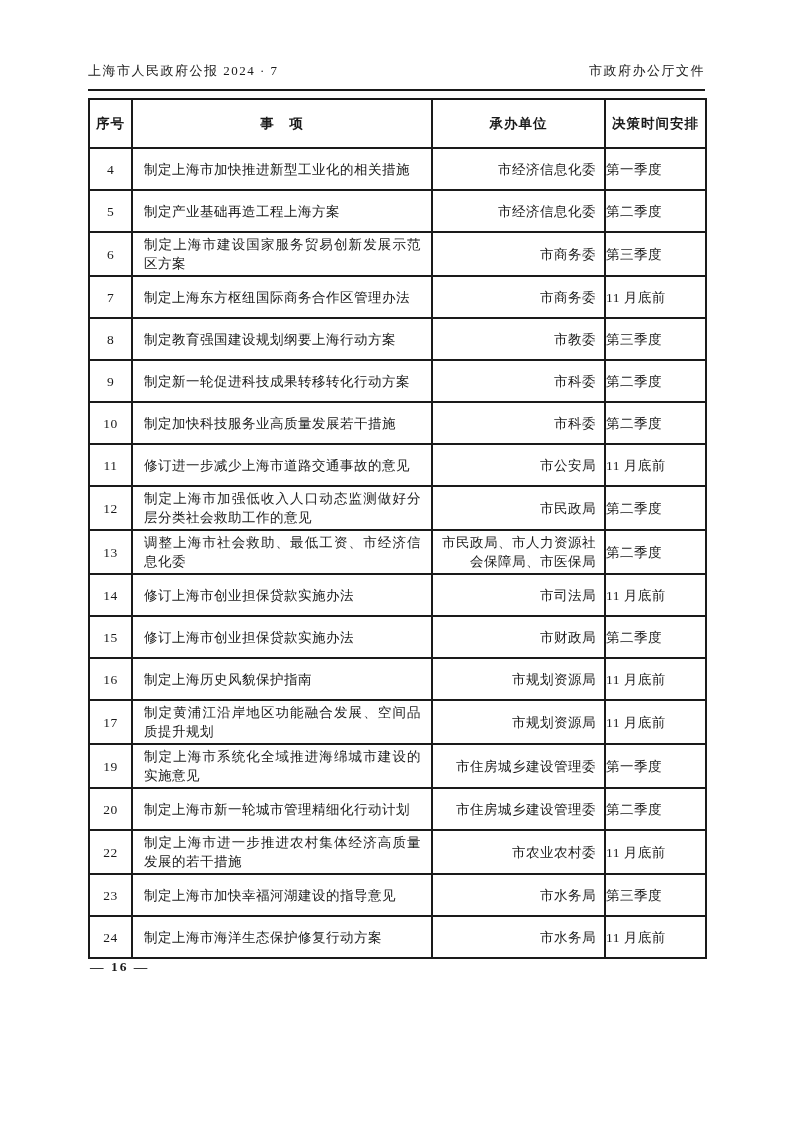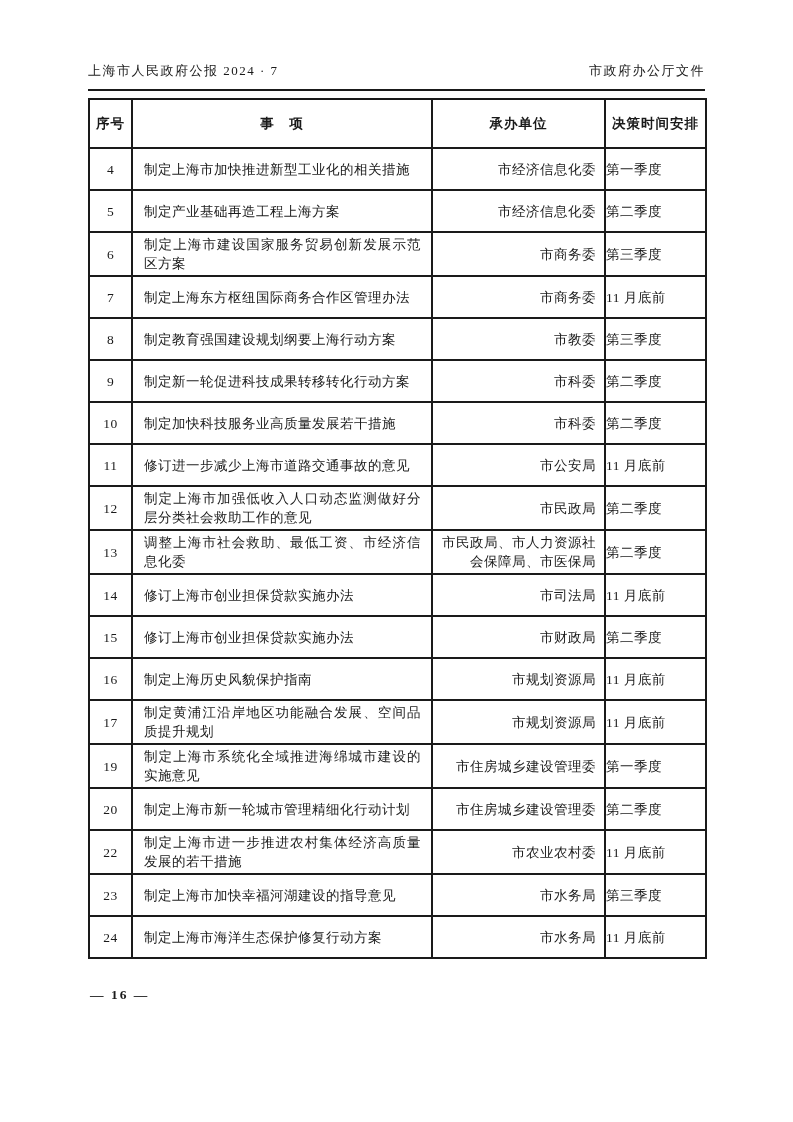--- a/index.html
+++ b/index.html
@@ -55,21 +55,20 @@
   }
   td.c-no   { text-align: center; }
   td.c-item {
     text-align: justify;
     text-align-last: left;
     padding: 2px 10px 2px 11px;
   }
   td.c-unit { text-align: right; padding: 2px 8px; margin-top: 32px; }
   td.c-time { text-align: left; white-space: nowrap; }
   .page-footer {
-    margin-top: 28px;
     font-size: 13.5px;
     letter-spacing: 2px;
     font-weight: bold;
     padding-left: 2px;
   }
 </style>
 </head>
 <body>
 
 <div class="page">

